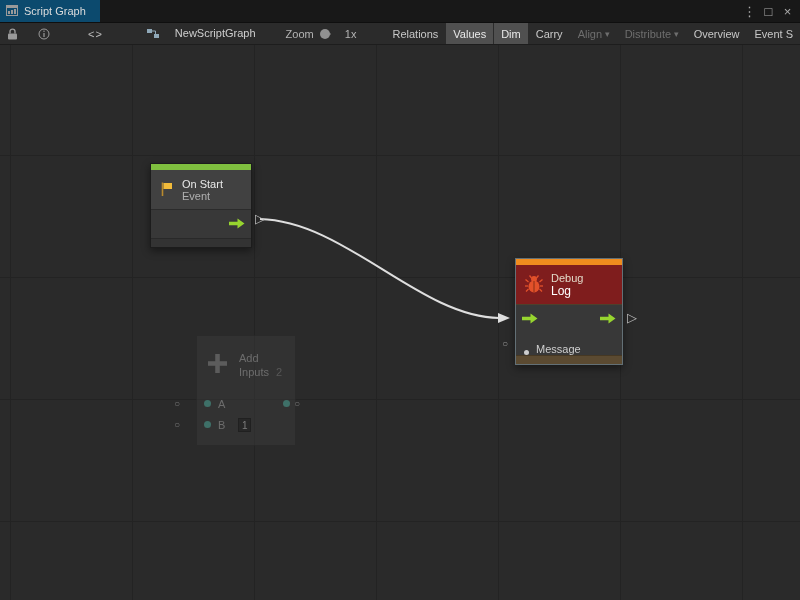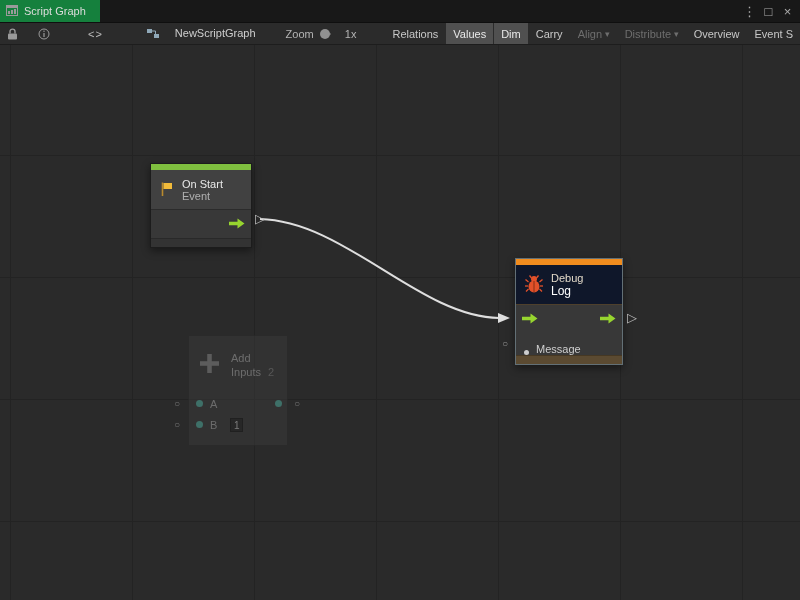--- a/index.html
+++ b/index.html
@@ -2,21 +2,21 @@
 <html><head>
 <meta charset="utf-8">
 <style>
   *{box-sizing:border-box;margin:0;padding:0}
   html,body{width:800px;height:600px;overflow:hidden}
   body{background:#2a2a2a;font-family:"Liberation Sans",sans-serif;color:#c8c8c8}
   .app{width:800px;height:600px;display:flex;flex-direction:column}
 
   
   .titlebar{flex:0 0 22px;height:22px;background:#181818;display:flex;align-items:stretch}
-  .tab{display:flex;align-items:center;gap:6px;padding:0 14px 0 6px;background:#15803d;font-size:11px;color:#dcdcdc}
+  .tab{display:flex;align-items:center;gap:6px;padding:0 14px 0 6px;background:#0c4a6e;font-size:11px;color:#dcdcdc}
   .win-controls{margin-left:auto;display:flex;align-items:center;gap:4px;padding-right:5px}
   .wc{width:15px;text-align:center;color:#ababab;font-size:13px;line-height:1}
 
   
   .toolbar{flex:0 0 23px;height:23px;background:#2b2b2b;border-top:1px solid #0f0f0f;border-bottom:1px solid #1d1d1d;display:flex;align-items:center;font-size:11px;white-space:nowrap;overflow:hidden}
   .tbi{display:inline-flex;align-items:center;justify-content:center;height:100%;padding:0 4px}
   .tbi.lock{margin-left:3px}
   .tbi.info{margin-left:12px}
   .tbi.code{margin-left:30px;color:#bdbdbd;letter-spacing:1px;font-size:11px}
   .graph-crumb{display:inline-flex;gap:16px;margin-left:40px;color:#cfcfcf}
@@ -35,21 +35,21 @@
   .canvas{position:relative;flex:1;background-color:#2a2a2a;overflow:hidden;
     background-image:linear-gradient(#232323 1px,transparent 1px),linear-gradient(90deg,#232323 1px,transparent 1px);
     background-size:122px 122px;background-position:10px 110px}
   .wires{position:absolute;left:0;top:0;width:100%;height:100%;z-index:1}
 
   .node{position:absolute;z-index:2;background:#3a3a3a;border:1px solid #1c1c1c;box-shadow:0 3px 8px rgba(0,0,0,.45);font-size:11px}
   .accent{height:6px}
   .accent.green{background:#7fbf3f}
   .accent.orange{background:#f08c1e}
   .nhead{display:flex;align-items:center;gap:7px;padding:0 8px;background:#414141;border-bottom:1px solid #2b2b2b;height:40px}
-  .nhead.brown{background:#0f172a;border-bottom-color:#4e402c}
+  .nhead.brown{background:#7f1d1d;border-bottom-color:#4e402c}
   .nt1{font-size:11px;color:#e8e8e8}
   .nt1.big{font-size:12px;color:#fff}
   .nt2{font-size:11px;color:#b0b0b0}
   .nt2.cat{color:#e2d9c8}
   .frow{display:flex;align-items:center;height:28px;padding:0 6px;background:#383838}
   .frow.out{justify-content:flex-end}
   .frow.both{justify-content:space-between}
   .prow{display:flex;align-items:flex-end;gap:7px;height:22px;padding:0 8px;color:#cfcfcf;background:#383838}
   .pdot{width:5px;height:5px;border-radius:50%;background:#cdcdcd}
   .nfoot{height:9px;background:#333;border-top:1px solid #292929}
@@ -220,21 +220,21 @@
       </div>
       <div class="prow">
         <span class="pdot"></span>
         <span>Message</span>
       </div>
       <div class="nfoot brownfoot"></div>
     </div>
     <span class="ptri" style="left:627px;top:266px">▷</span>
     <span class="pcirc" style="left:502px;top:294px">○</span>
 
-    <div class="node ghost" style="left:188px;top:290px;width:100px">
+    <div class="node ghost" style="left:196px;top:290px;width:100px">
       <div class="ghead">
         <span>
           <svg width="25" height="25" viewBox="0 0 25 25">
               <path d="M12.5 3 V22 M3 12.5 H22" stroke="#9a9a9a" stroke-width="4.5"></path>
             </svg>
         </span>
         <span class="gtitle">
           <div>Add</div>
           <div>
             <span>Inputs</span><span class="gcount">2</span>

